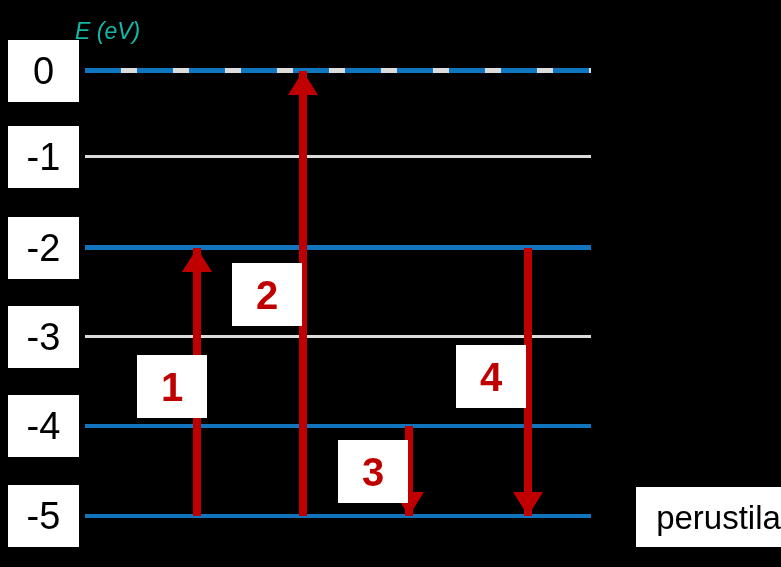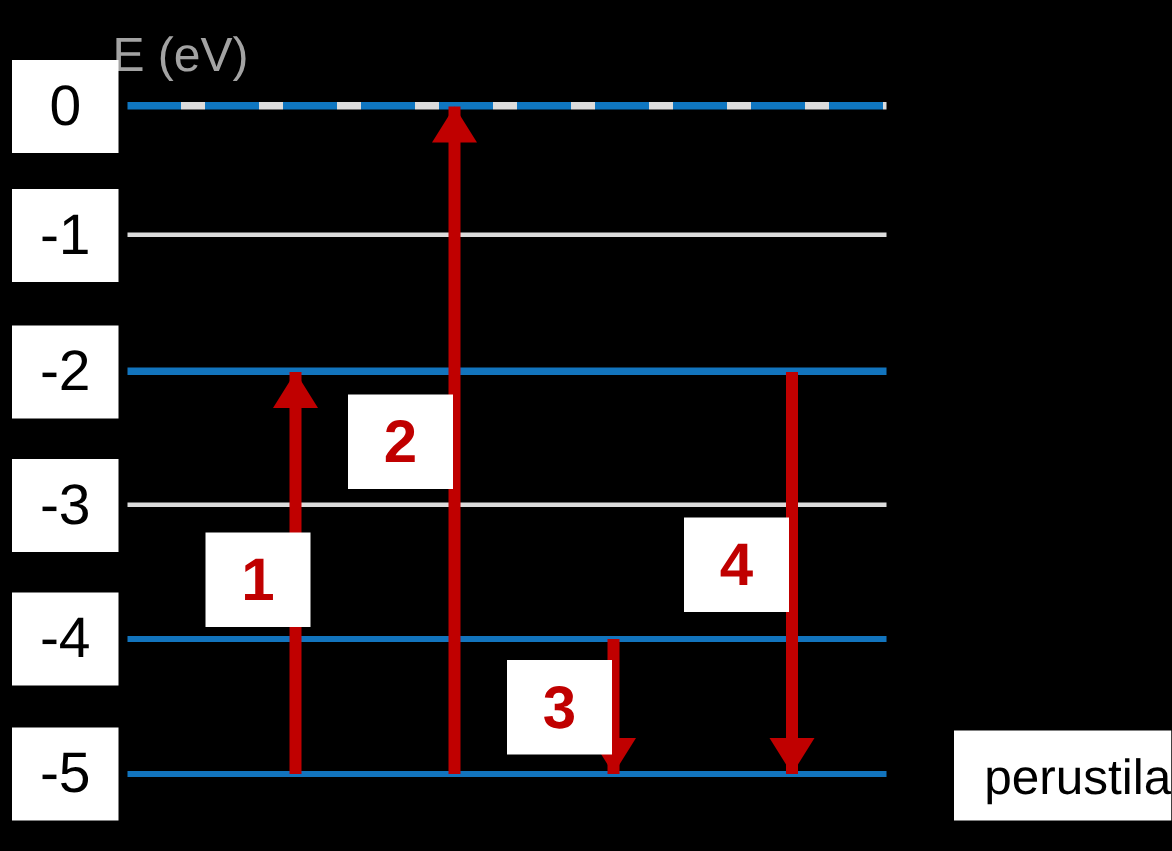--- a/index.html
+++ b/index.html
@@ -16,22 +16,23 @@
     height: 567px;
     background: #000000;
     overflow: hidden;
   }
 
   
   .axis-caption {
     position: absolute;
     left: 75px;
     top: 20px;
-    font-size: 32px;
-    color: #a3a3a3;
+    font-size: 23px;
+    font-style: italic;
+    color: #14b8a6;
     white-space: nowrap;
     line-height: 1;
   }
 
   
   .level-line {
     position: absolute;
     left: 85px;
     width: 506px;
   }

